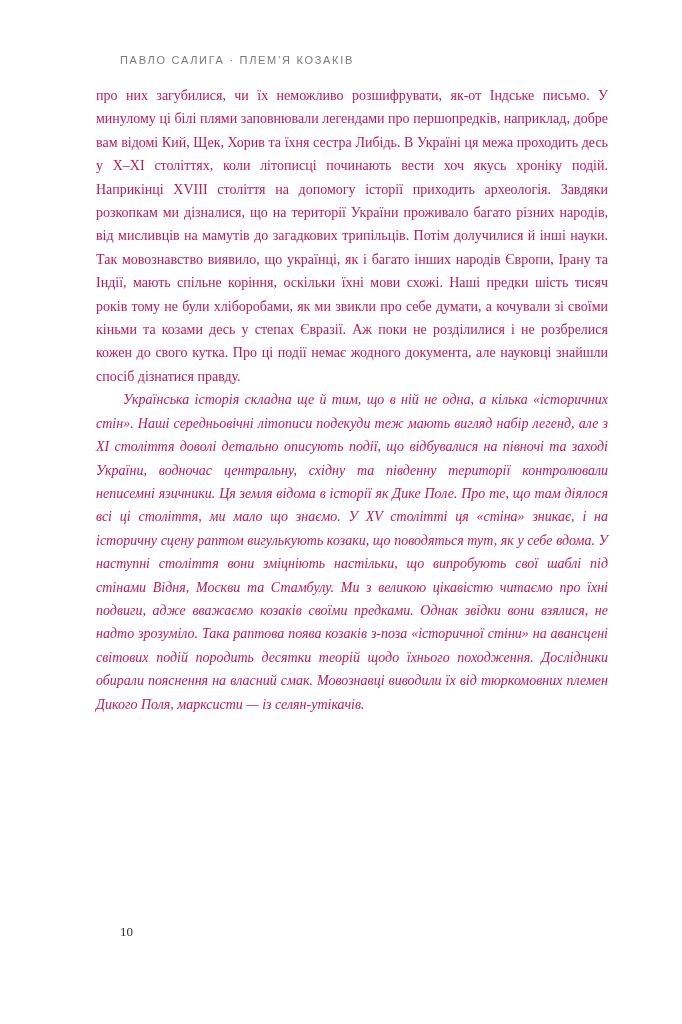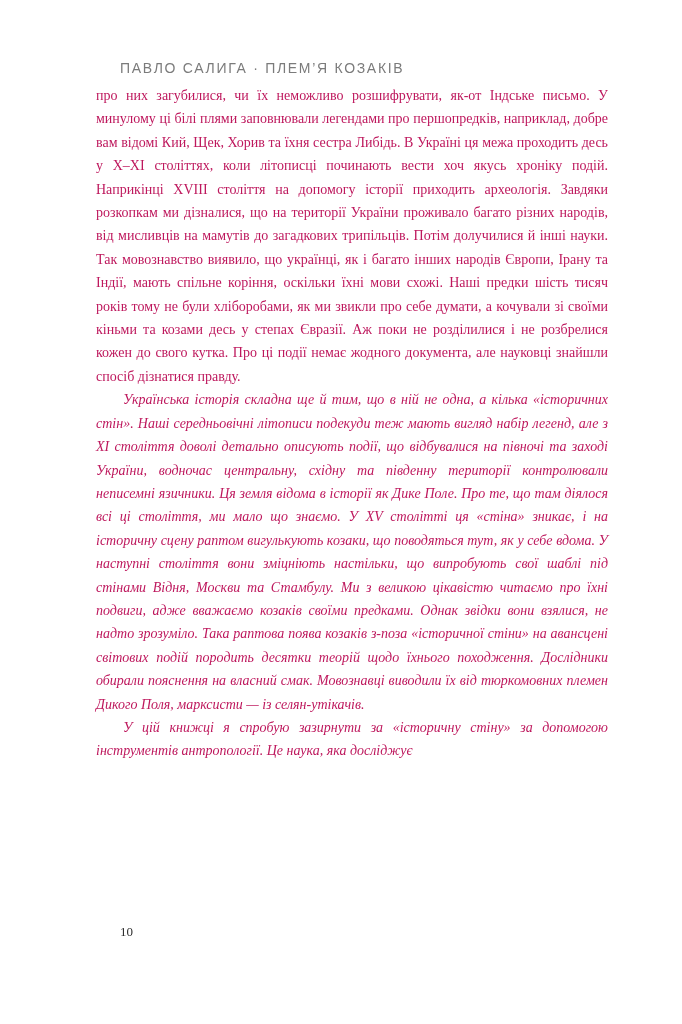--- a/index.html
+++ b/index.html
@@ -10,24 +10,24 @@
   .page {
     position: relative;
     width: 682px;
     height: 1024px;
     background: #ffffff;
     overflow: hidden;
     font-family: "Liberation Serif", serif;
   }
   .running-header {
     position: absolute;
-    top: 60px;
+    top: 54px;
     left: 120px;
     font-family: "Liberation Sans", sans-serif;
-    font-size: 14px;
+    font-size: 11px;
     letter-spacing: 1.7px;
     color: #7b7b7b;
     white-space: nowrap;
   }
   .body-text {
     position: absolute;
     top: 84px;
     left: 96px;
     width: 512px;
     font-size: 14px;
@@ -58,18 +58,17 @@
 </head>
 <body>
 
 <div class="page">
 
   <header class="running-header">ПАВЛО САЛИГА · ПЛЕМ’Я КОЗАКІВ</header>
 
   <main class="body-text">
     <p class="para">про них загубилися, чи їх неможливо розшифрувати, як-от Індське письмо. У минулому ці білі плями заповнювали легендами про першопредків, наприклад, добре вам відомі Кий, Щек, Хорив та їхня сестра Либідь. В Україні ця межа проходить десь у X–XI століттях, коли літописці починають вести хоч якусь хроніку подій. Наприкінці XVIII століття на допомогу історії приходить археологія. Завдяки розкопкам ми дізналися, що на території України проживало багато різних народів, від мисливців на мамутів до загадкових трипільців. Потім долучилися й інші науки. Так мовознавство виявило, що українці, як і багато інших народів Європи, Ірану та Індії, мають спільне коріння, оскільки їхні мови схожі. Наші предки шість тисяч років тому не були хліборобами, як ми звикли про себе думати, а кочували зі своїми кіньми та козами десь у степах Євразії. Аж поки не розділилися і не розбрелися кожен до свого кутка. Про ці події немає жодного документа, але науковці знайшли спосіб дізнатися правду.</p>
     <p class="para indent">Українська історія складна ще й тим, що в ній не одна, а кілька «історичних стін». Наші середньовічні літописи подекуди теж мають вигляд набір легенд, але з XI століття доволі детально описують події, що відбувалися на півночі та заході України, водночас центральну, східну та південну території контролювали неписемні язичники. Ця земля відома в історії як Дике Поле. Про те, що там діялося всі ці століття, ми мало що знаємо. У XV столітті ця «стіна» зникає, і на історичну сцену раптом вигулькують козаки, що поводяться тут, як у себе вдома. У наступні століття вони зміцніють настільки, що випробують свої шаблі під стінами Відня, Москви та Стамбулу. Ми з великою цікавістю читаємо про їхні подвиги, адже вважаємо козаків своїми предками. Однак звідки вони взялися, не надто зрозуміло. Така раптова поява козаків з-поза «історичної стіни» на авансцені світових подій породить десятки теорій щодо їхнього походження. Дослідники обирали пояснення на власний смак. Мовознавці виводили їх від тюркомовних племен Дикого Поля, марксисти — із селян-утікачів.</p>
-    <p class="para indent">У цій книжці я спробую зазирнути за «історичну стіну» за допомогою інструментів антропології. Це наука, яка досліджує</p>
   </main>
 
   <footer class="page-number">10</footer>
 
 </div>
 
 </body></html>

